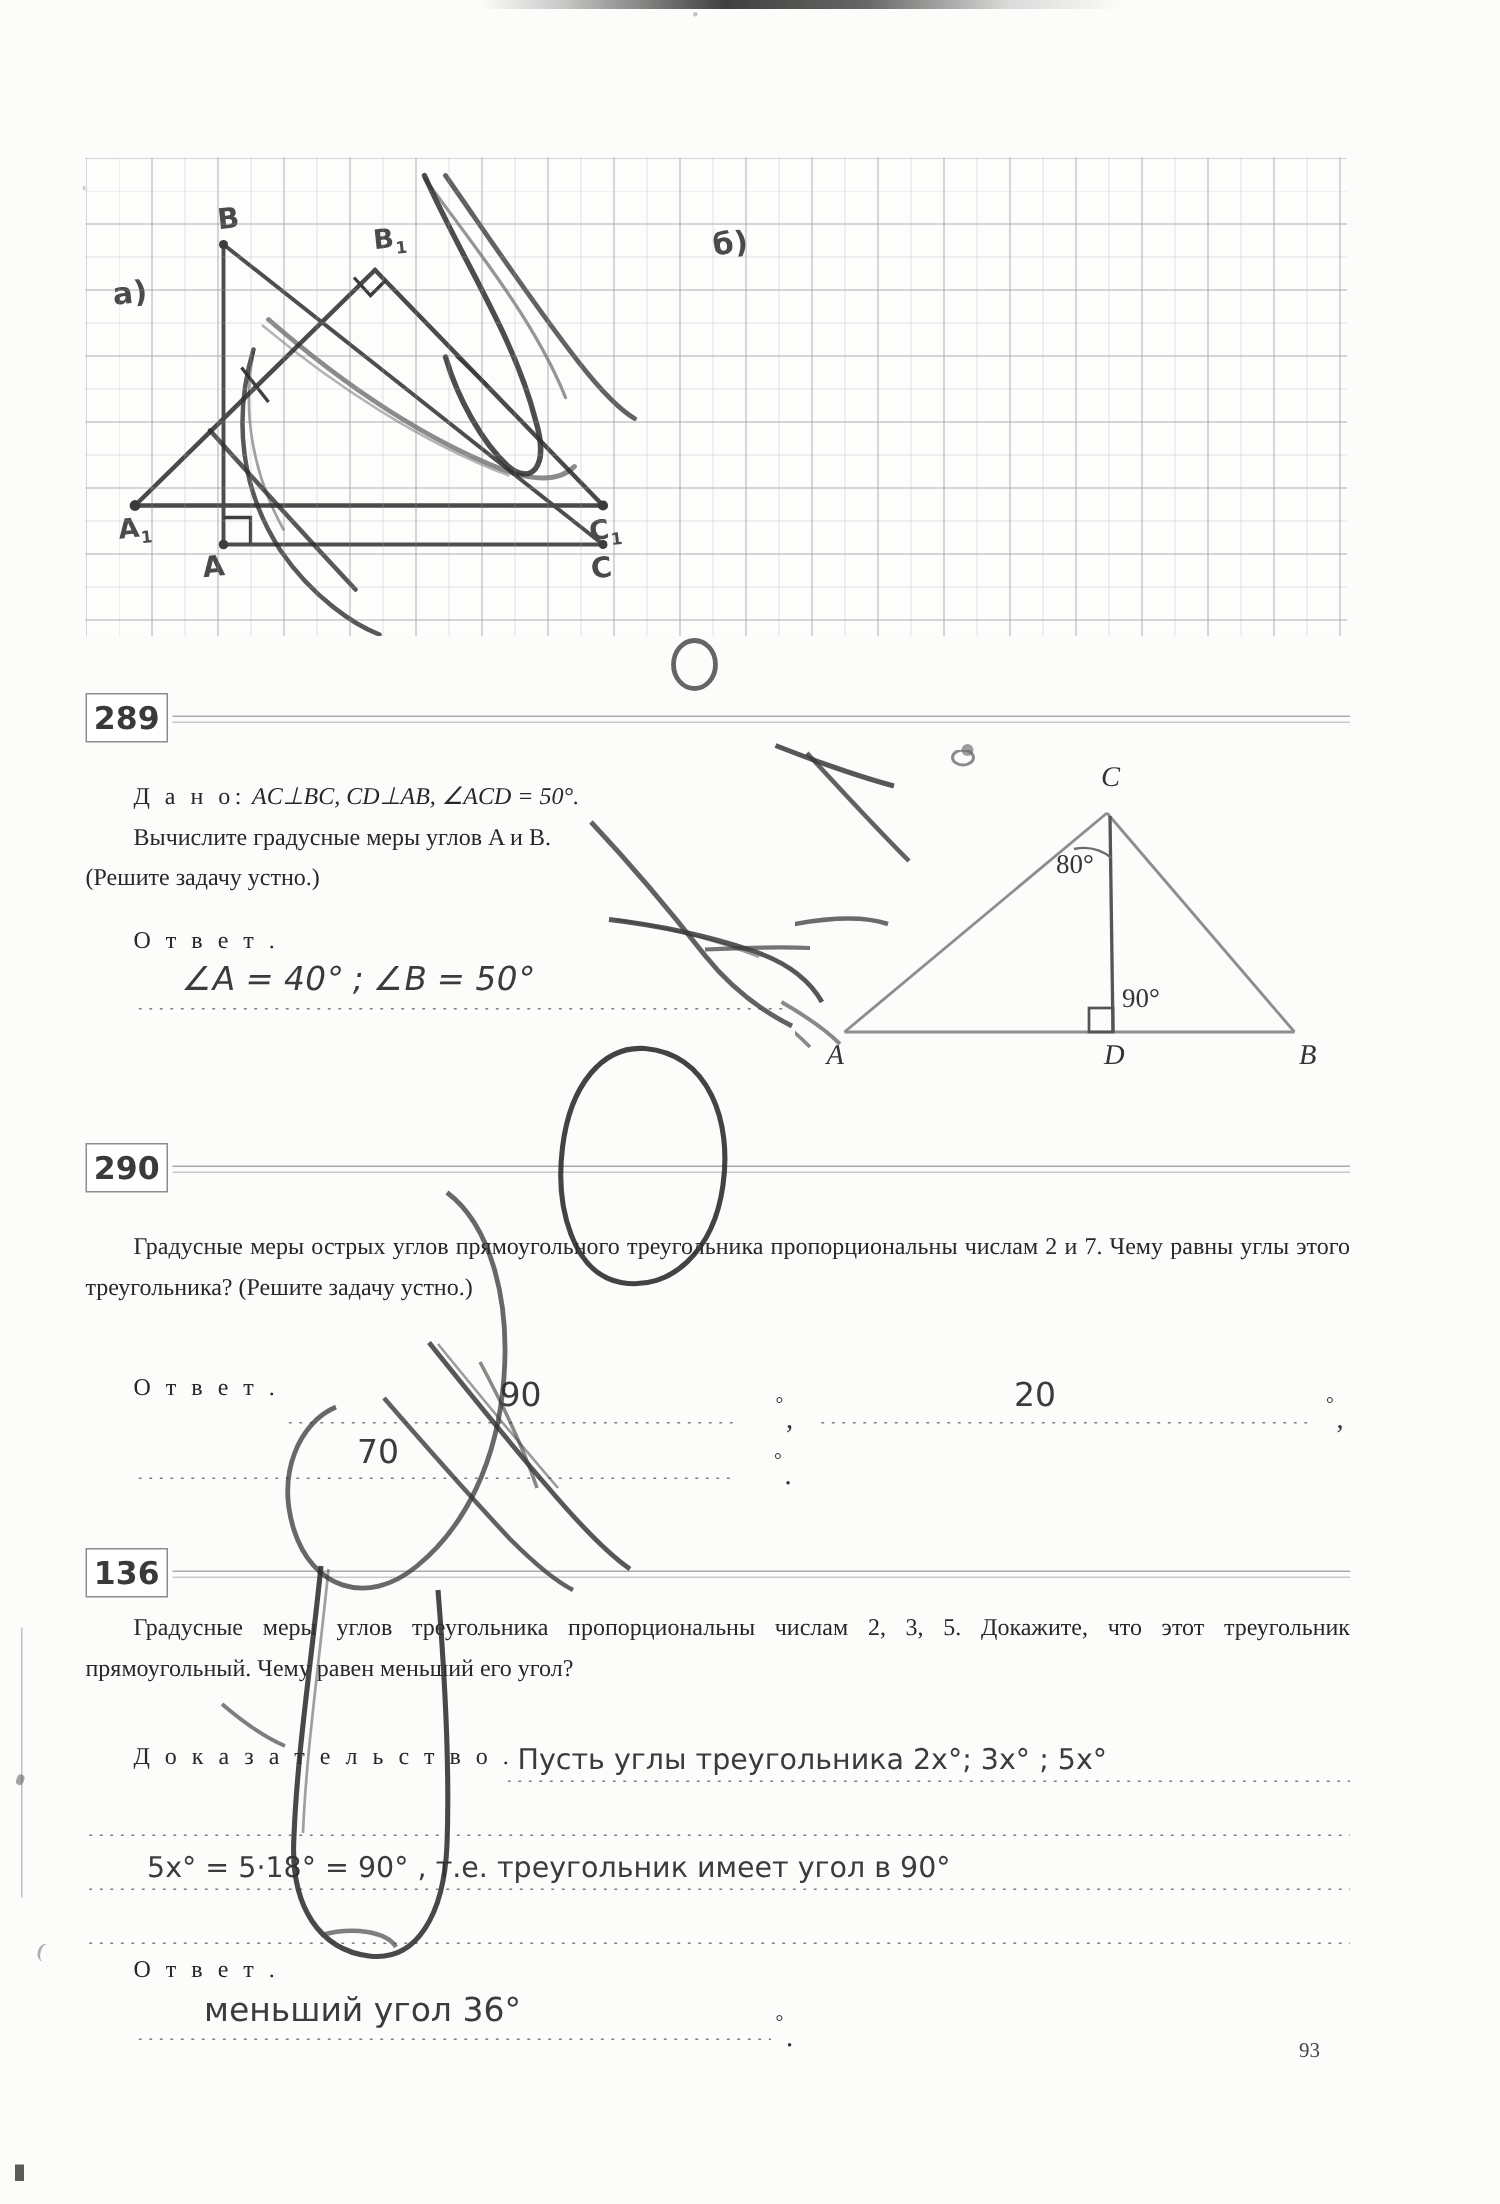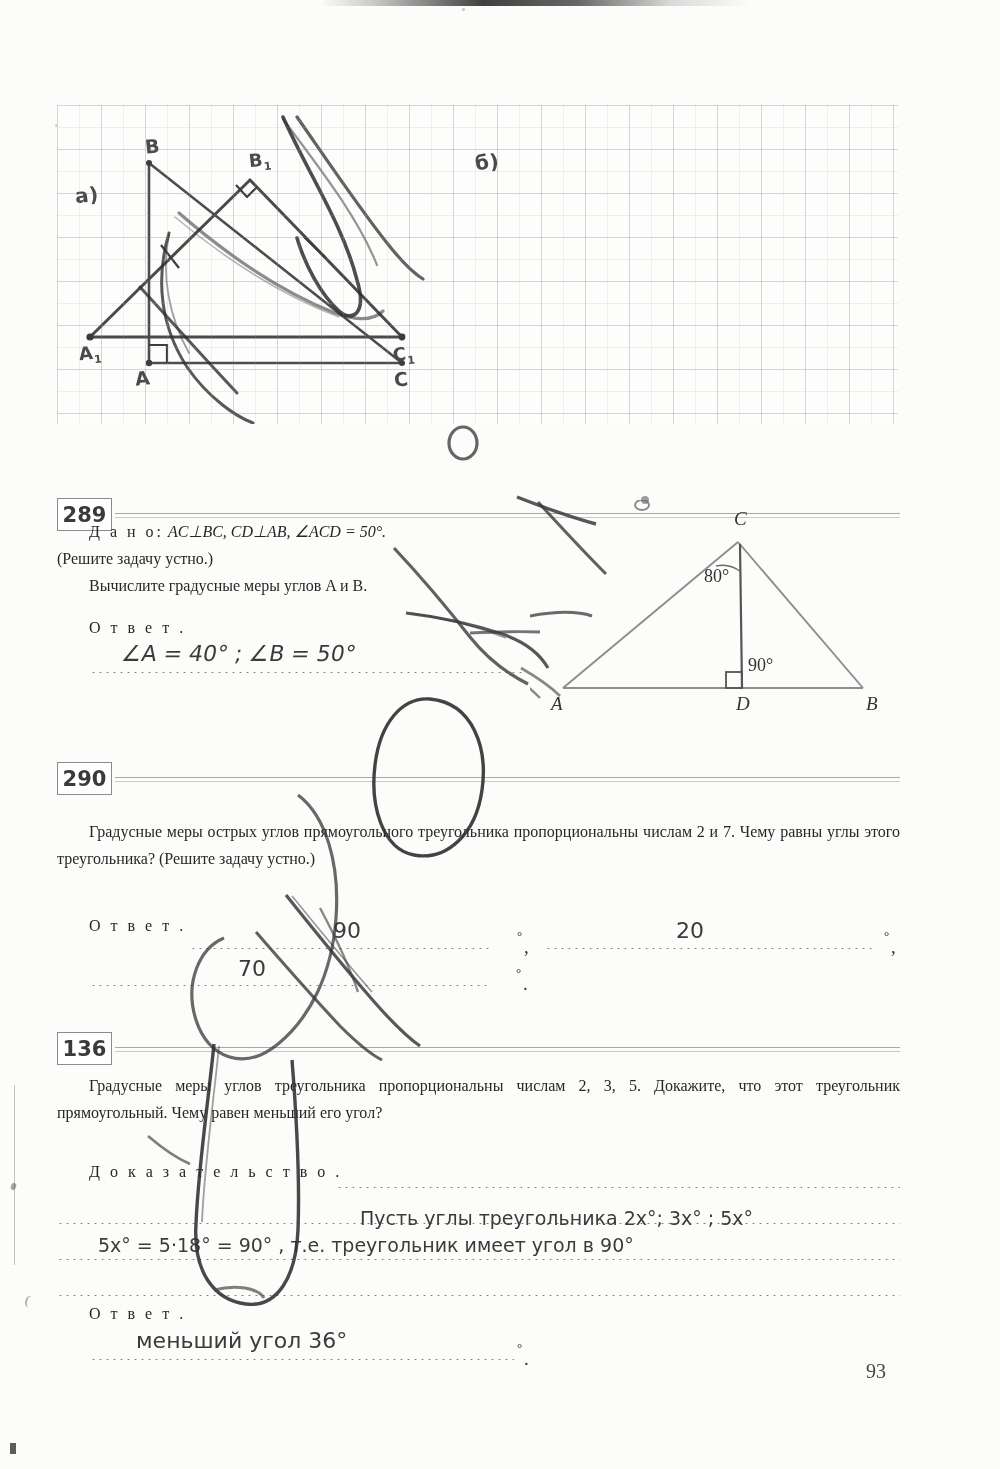--- a/index.html
+++ b/index.html
@@ -98,21 +98,21 @@
   }
   .hw-m{font-size:19px;}
   .hw-l{font-size:22px;}
   .slant{transform:skewX(-10deg);}
 
   
   .doodles{position:absolute;inset:0;pointer-events:none;}
 
   .pagenum{
     position:absolute;left:866px;top:1360px;
-    font-family:"Liberation Serif",serif;font-size:20px;color:#454545;
+    font-family:"Liberation Serif",serif;font-size:14px;color:#454545;
   }
 </style>
 </head>
 <body>
 
 <div class="page">
 
   <div class="scan-strip"></div>
   <div class="spine-line"></div>
   <div class="edge-mark em1"></div>
@@ -164,32 +164,32 @@
     <span class="hlabel" style="left:88px;top:30px;font-size:19px;">В</span>
     <span class="hlabel" style="left:78px;top:262px;font-size:19px;">А</span>
     <span class="hlabel" style="left:337px;top:263px;font-size:19px;">С</span>
 
     <span class="hlabel" style="left:418px;top:45px;font-size:20px;">б)</span>
     <span class="hlabel" style="left:192px;top:44px;font-size:18px;">В<sub style="font-size:11px;">1</sub></span>
     <span class="hlabel" style="left:22px;top:237px;font-size:18px;">А<sub style="font-size:11px;">1</sub></span>
     <span class="hlabel" style="left:336px;top:238px;font-size:18px;">С<sub style="font-size:11px;">1</sub></span>
   </div>
 
-  <div class="prob-head" style="top:462px;margin-top:36px;">
+  <div class="prob-head" style="top:462px;">
     <div class="prob-num">289</div>
     <div class="prob-rule"></div>
   </div>
 
   <div class="body-text" style="left:57px;top:518px;width:460px;">
     <div style="text-indent:32px;">
       <span class="sp">Д а н о:</span>
       <span class="ital">AC⊥BC, CD⊥AB, ∠ACD = 50°.</span>
     </div>
+    <div style="text-indent:32px;">Вычислите градусные меры углов A и B.</div>
     <div>(Решите задачу устно.)</div>
-    <div style="text-indent:32px;">Вычислите градусные меры углов A и B.</div>
   </div>
 
   <div class="body-text sp" style="left:89px;top:614px;">О т в е т .</div>
   <div class="dotline" style="left:90px;top:671px;width:432px;"></div>
   <div class="hw hw-l slant" style="left:122px;top:641px;">∠A = 40° ;  ∠B = 50°</div>
 
   <svg style="position:absolute;left:530px;top:500px;width:370px;height:230px;" viewBox="0 0 370 230">
     <g stroke="#8d8d8d" stroke-width="1.9" fill="none">
       <line x1="33" y1="188" x2="208" y2="42"></line>
       <line x1="208" y1="42" x2="333" y2="188"></line>
@@ -241,21 +241,21 @@
 
   <div class="body-text" style="left:57px;top:1072px;width:843px;text-indent:32px;">Градусные меры углов треугольника пропорциональны числам 2, 3, 5. Докажите, что этот треугольник прямоугольный. Чему равен меньший его угол?</div>
 
   <div class="body-text sp" style="left:89px;top:1158px;">Д о к а з а т е л ь с т в о .</div>
 
   <div class="dotline" style="left:336px;top:1186px;width:564px;"></div>
   <div class="dotline" style="left:57px;top:1222px;width:843px;"></div>
   <div class="dotline" style="left:57px;top:1258px;width:843px;"></div>
   <div class="dotline" style="left:57px;top:1294px;width:843px;"></div>
 
-  <div class="hw hw-m" style="left:360px;top:1162px;margin-top:45px;">Пусть  углы  треугольника   2х°; 3х° ; 5х°</div>
+  <div class="hw hw-m" style="left:345px;top:1162px;">Пусть  углы  треугольника   2х°; 3х° ; 5х°</div>
   <div class="hw hw-m" style="left:98px;top:1234px;">5х° = 5·18° = 90° , т.е.  треугольник  имеет  угол  в 90°</div>
 
   <div class="body-text sp" style="left:89px;top:1300px;">О т в е т .</div>
   <div class="dotline" style="left:90px;top:1358px;width:424px;"></div>
   <div class="deg" style="left:517px;top:1340px;">°</div>
   <div class="cm" style="left:524px;top:1348px;">.</div>
   <div class="hw hw-l" style="left:136px;top:1328px;">меньший  угол  36°</div>
 
   <svg class="doodles" viewBox="0 0 1000 1469">
 

